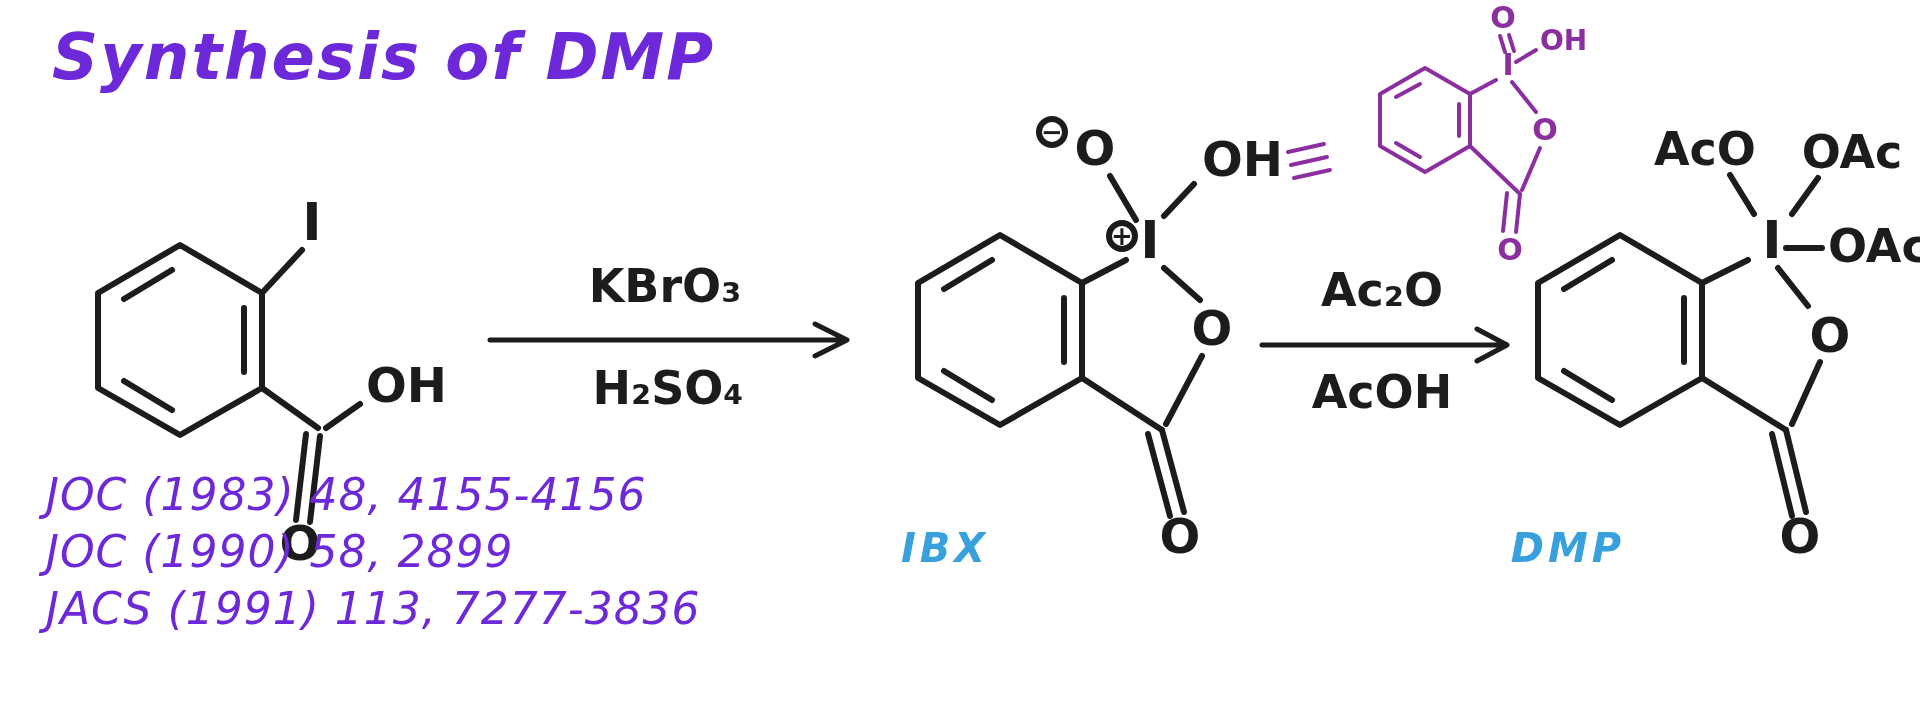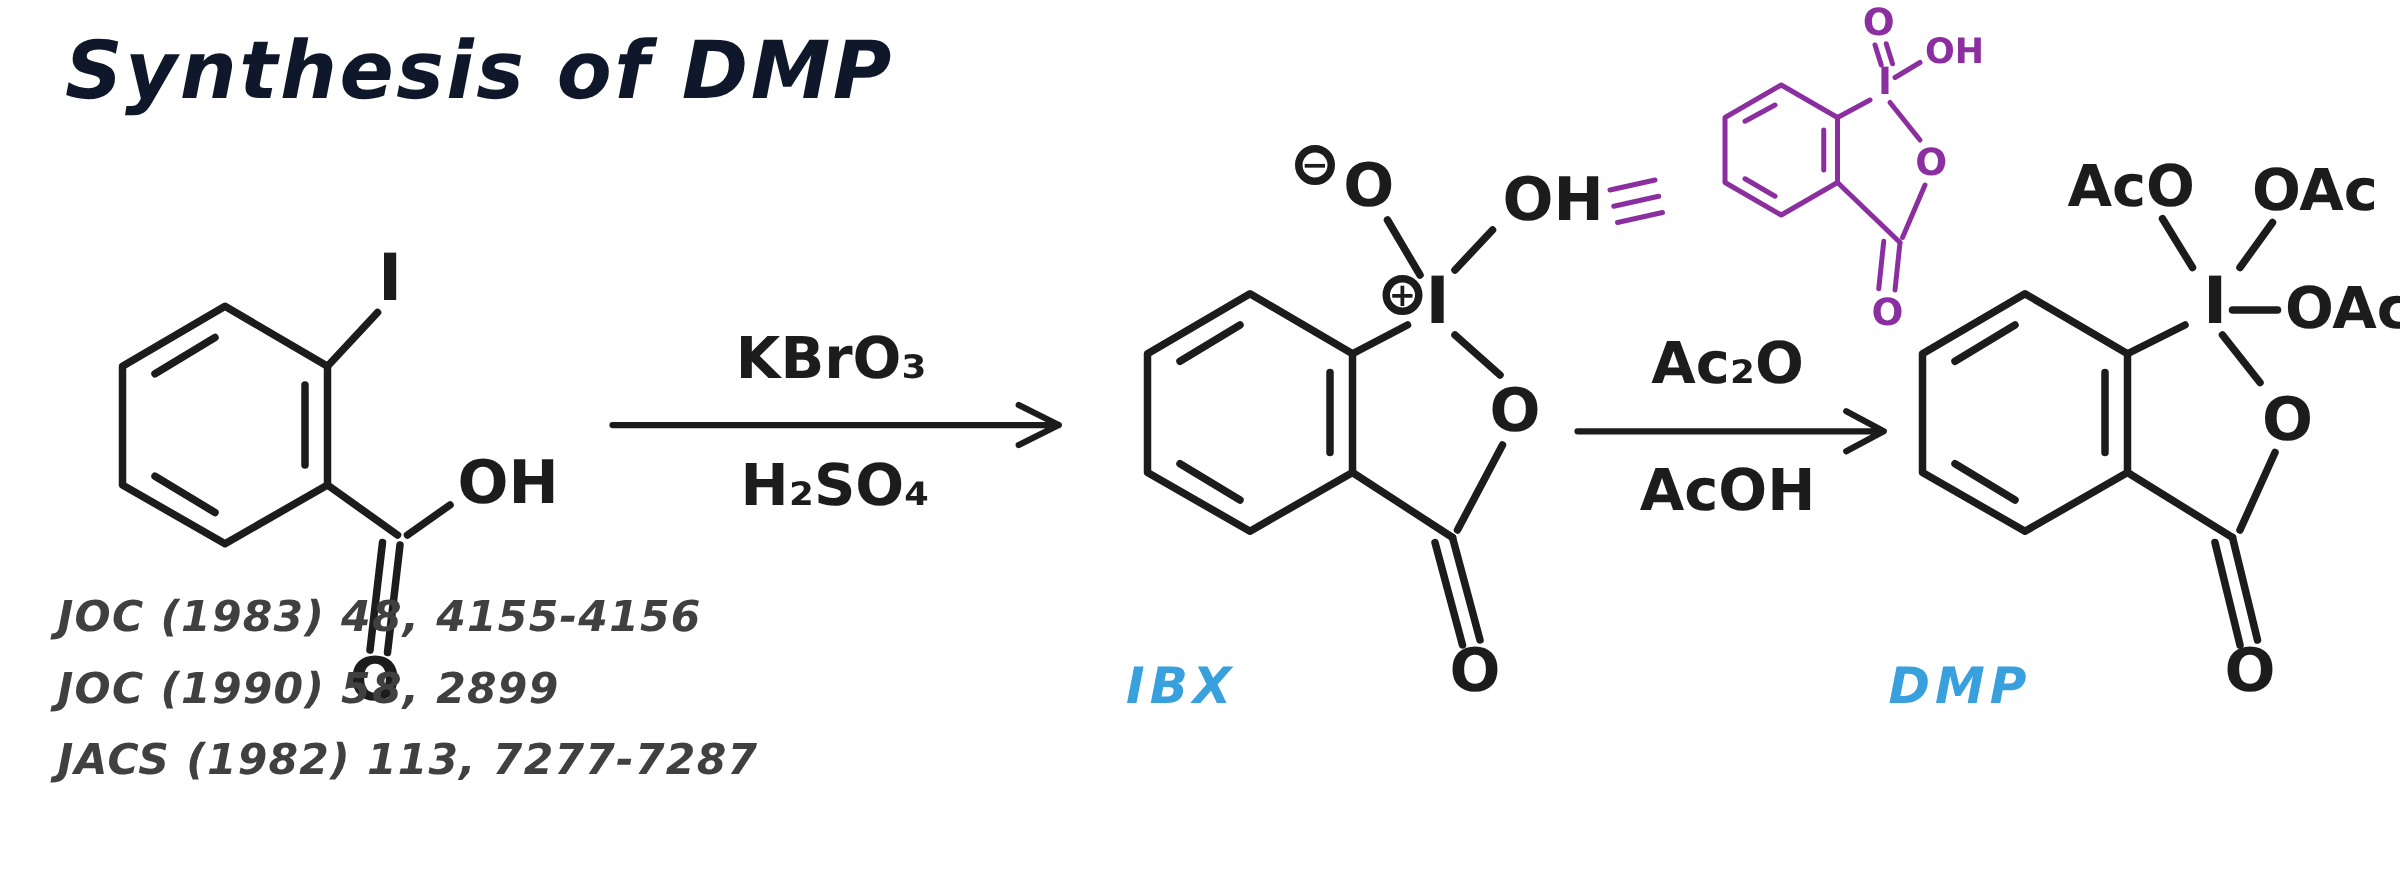--- a/index.html
+++ b/index.html
@@ -1,21 +1,21 @@
 <!DOCTYPE html>
 <html><head>
 <meta charset="utf-8">
 <style>
   html,body{margin:0;padding:0;background:#ffffff;}
   .canvas{position:relative;width:1920px;height:706px;background:#ffffff;overflow:hidden;
           font-family:"DejaVu Sans",sans-serif;}
   .title{position:absolute;left:52px;top:20px;font-size:64px;font-weight:bold;font-style:italic;
-         color:#0f172a;letter-spacing:2px;white-space:nowrap;}
-  .refs{position:absolute;left:46px;top:466px;color:#404040;font-weight:bold;font-style:italic;
-        font-size:34px;line-height:57px;letter-spacing:1px;white-space:nowrap;}
+         color:#6d28d9;letter-spacing:2px;white-space:nowrap;}
+  .refs{position:absolute;left:46px;top:466px;color:#6d28d9;font-weight:normal;font-style:italic;
+        font-size:44px;line-height:57px;letter-spacing:1px;white-space:nowrap;}
   svg{position:absolute;left:0;top:0;}
   .ink{stroke:#1c1c1c;stroke-width:6;fill:none;stroke-linecap:round;stroke-linejoin:round;}
   .arrow{stroke:#1c1c1c;stroke-width:5;fill:none;stroke-linecap:round;stroke-linejoin:round;}
   .pink-ink{stroke:#8b2fa0;stroke-width:4;fill:none;stroke-linecap:round;stroke-linejoin:round;}
   text{fill:#1c1c1c;font-family:"DejaVu Sans",sans-serif;font-weight:bold;}
   .atom{font-size:48px;}
   .atom-lg{font-size:52px;}
   .formula{font-size:46px;}
   .mini{font-size:30px;fill:#8b2fa0;}
   .mini-sm{font-size:28px;fill:#8b2fa0;}
@@ -96,16 +96,16 @@
       <text class="atom-lg" x="1772" y="258" text-anchor="middle">I</text>
       <text class="atom" x="1830" y="352" text-anchor="middle">O</text>
       <text class="atom" x="1800" y="553" text-anchor="middle">O</text>
       <text class="tag" x="1568" y="562" text-anchor="middle">DMP</text>
     </g>
   </svg>
 
   <div class="refs">
     <div>JOC (1983) 48, 4155-4156</div>
     <div>JOC (1990) 58, 2899</div>
-    <div>JACS (1982) 113, 7277-7287</div>
+    <div>JACS (1991) 113, 7277-3836</div>
   </div>
 
 </div>
 
 </body></html>

